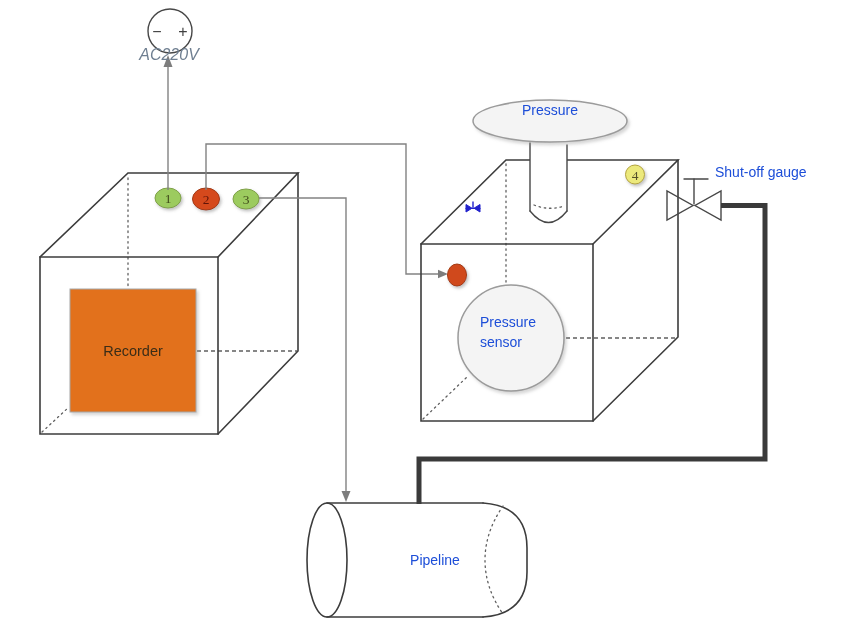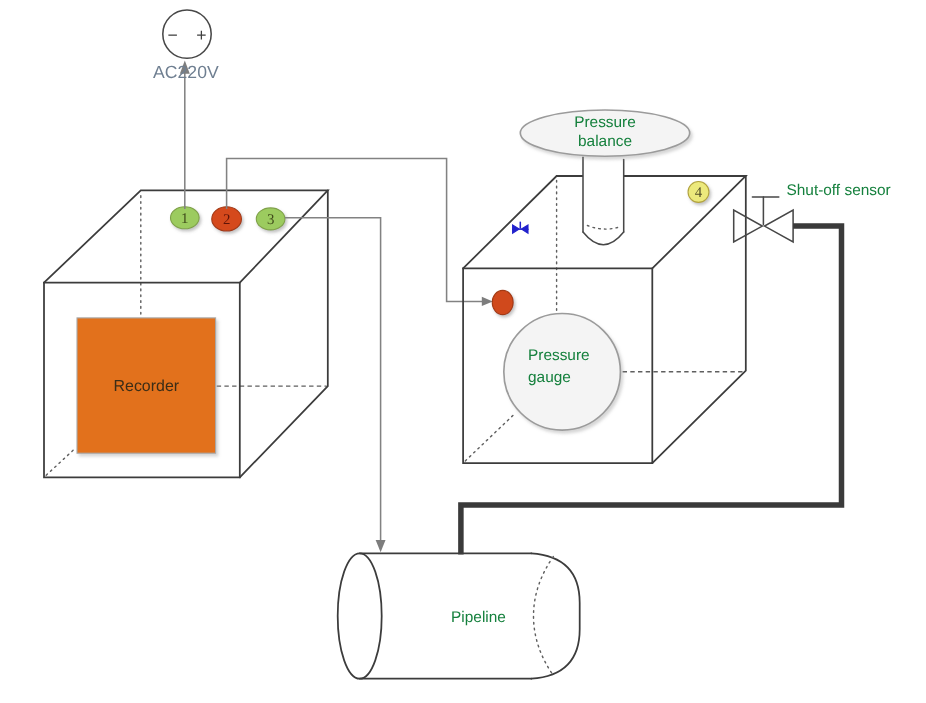--- a/index.html
+++ b/index.html
@@ -17,27 +17,27 @@
   .hidv{stroke:#5f5f5f;stroke-width:1.3;fill:none;stroke-dasharray:1.5 3.8;stroke-linecap:round;}
   .hidh{stroke:#5f5f5f;stroke-width:1.3;fill:none;stroke-dasharray:4 3;}
   .wire{stroke:#828282;stroke-width:1.4;fill:none;}
   .pipe{stroke:#3a3a3a;stroke-width:5;fill:none;stroke-linejoin:miter;}
   .vessel{fill:#f4f4f4;stroke:#9b9b9b;stroke-width:1.5;}
   .whitefill{fill:#ffffff;stroke:none;}
   .arrow{fill:#7d7d7d;stroke:none;}
   .num{font-family:"Liberation Serif", serif;font-size:13.5px;}
   .sym{font-family:"Liberation Sans", sans-serif;font-size:16px;fill:#3f3f3f;}
   
-  .lbl{position:absolute;color:#15803d;font-size:14px;line-height:1.25;white-space:nowrap;}
+  .lbl{position:absolute;color:#1d4ed8;font-size:14px;line-height:1.25;white-space:nowrap;}
   .recorder-lbl{
     position:absolute;left:70px;top:289px;width:126px;height:123px;
     display:flex;align-items:center;justify-content:center;
     color:#3b2d17;font-size:14.5px;
   }
-  .power-lbl{position:absolute;left:132px;top:57px;width:74px;text-align:center;font-size:16px;}
+  .power-lbl{position:absolute;left:132px;top:45px;width:74px;text-align:center;font-size:16px;font-style:italic;}
   .balance-lbl{position:absolute;left:473px;top:101px;width:154px;text-align:center;font-size:14px;line-height:18px;}
   .gauge-lbl{position:absolute;left:480px;top:312px;font-size:14px;line-height:20px;}
   .valve-lbl{position:absolute;left:715px;top:164px;font-size:14px;}
   .smd-lbl{position:absolute;left:131px;top:488px;font-size:14px;}
   .pipeline-lbl{position:absolute;left:385px;top:552px;width:100px;text-align:center;font-size:14px;}
 </style>
 </head>
 <body>
 
 <div class="canvas">
@@ -134,26 +134,25 @@
       <ellipse cx="327" cy="560" rx="20" ry="57" fill="#ffffff" class="edge"></ellipse>
     </g>
   </svg>
 
   <div class="power-lbl lbl" style="color: rgb(111, 127, 145);">AC220V</div>
 
   <div class="recorder-lbl">Recorder</div>
 
   <div class="balance-lbl lbl">
     <div>Pressure</div>
-    <div>balance</div>
   </div>
 
   <div class="gauge-lbl lbl">
     <div>Pressure</div>
-    <div>gauge</div>
+    <div>sensor</div>
   </div>
 
-  <div class="valve-lbl lbl">Shut-off sensor</div>
+  <div class="valve-lbl lbl">Shut-off gauge</div>
 
 
   <div class="pipeline-lbl lbl">Pipeline</div>
 
 </div>
 
 </body></html>

